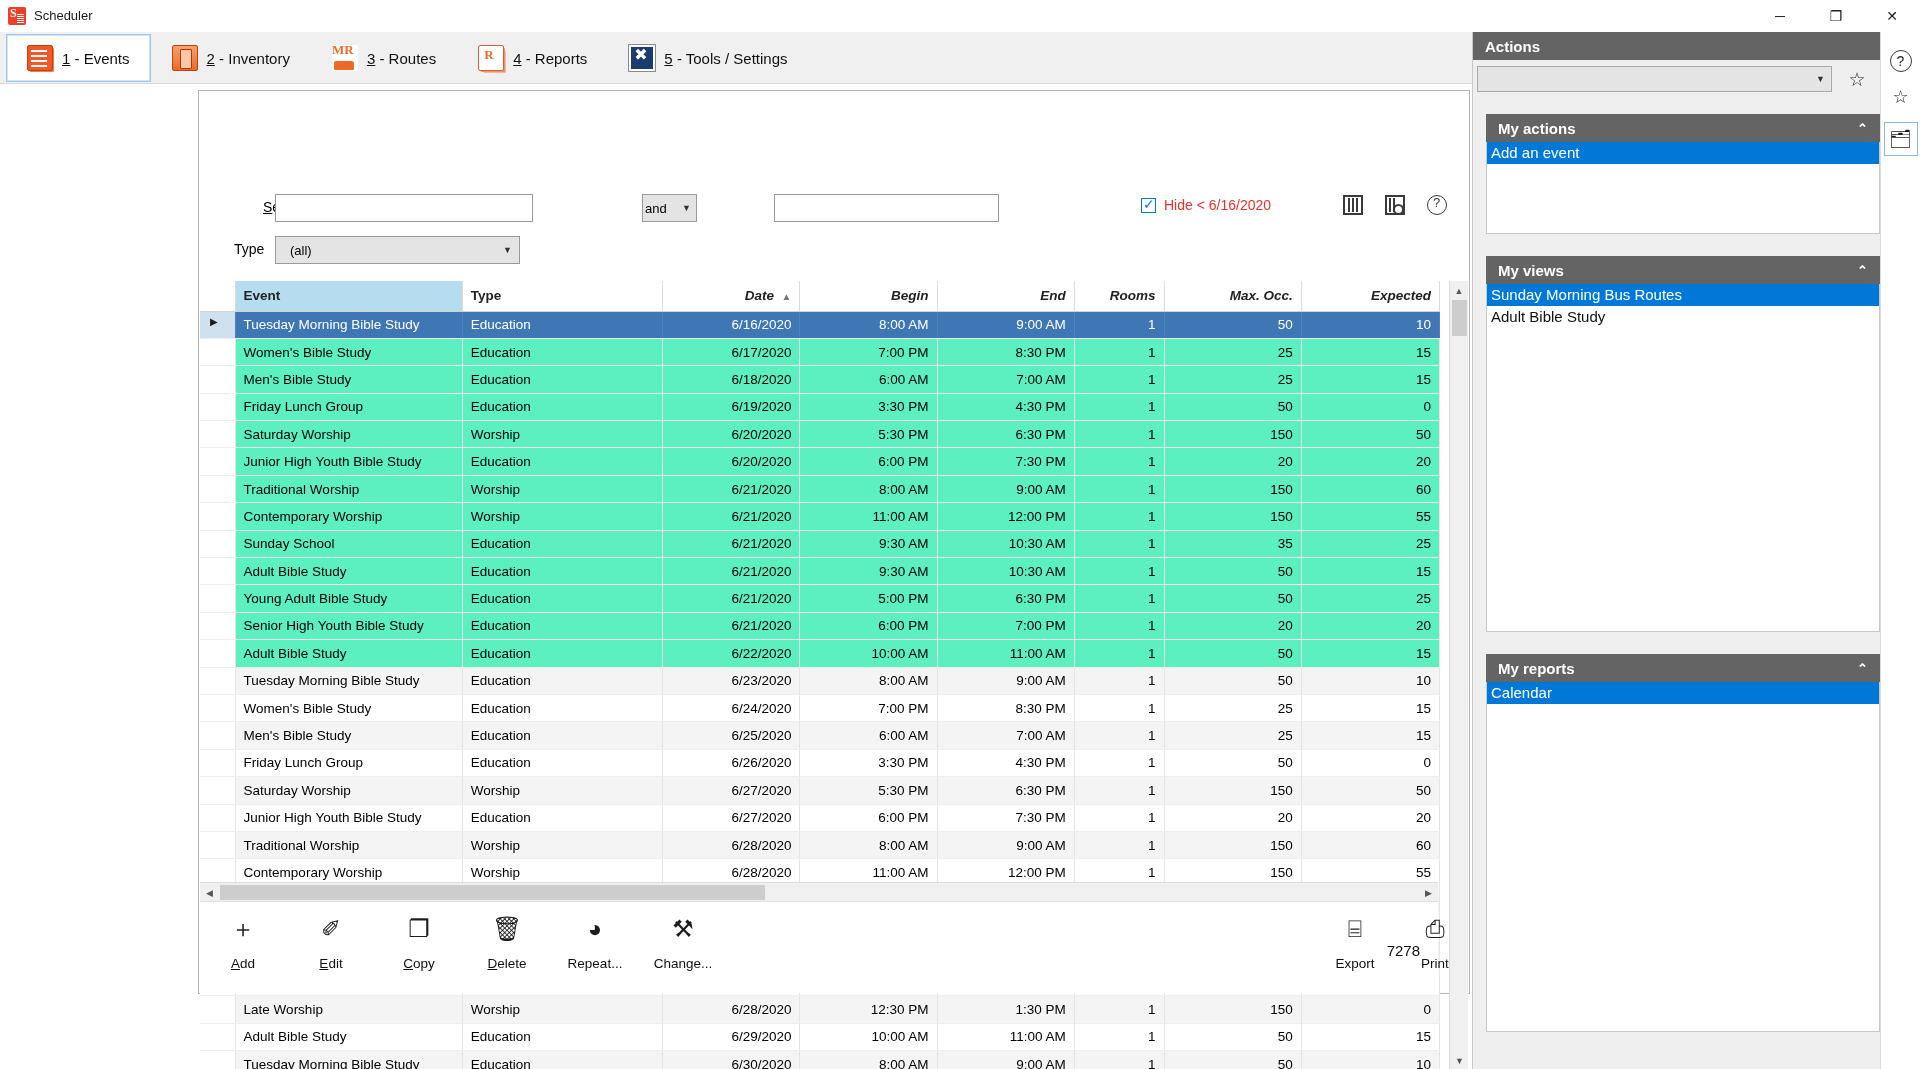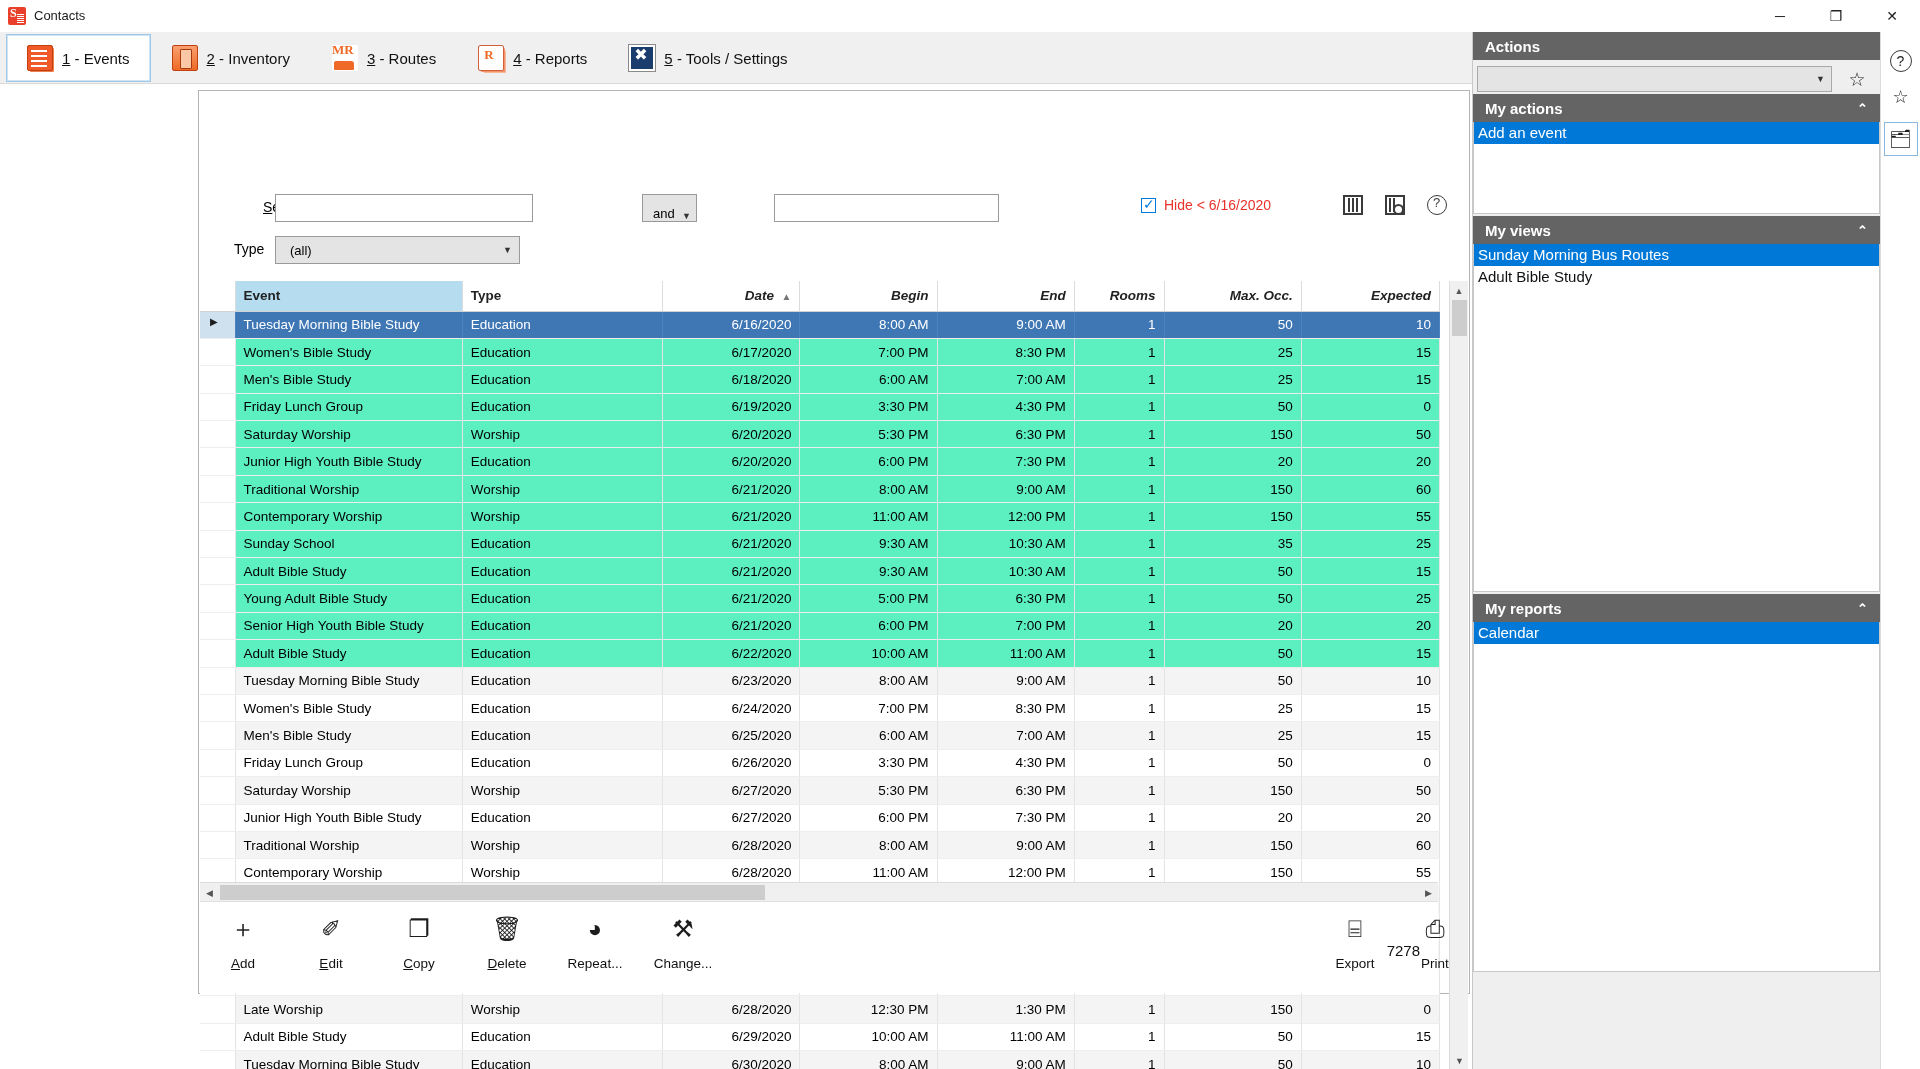--- a/index.html
+++ b/index.html
@@ -64,22 +64,22 @@
 
   
   .content { position:absolute; left:198px; top:90px; width:1272px; height:904px;
              background:#fff; border:1px solid #b4b4b4; }
   .lbl-search { position:absolute; left:24px; top:108px; font-size:14px;margin-left:40px; }
   .lbl-type   { position:absolute; left:35px; top:150px; font-size:14px; }
   .fld { position:absolute; border:1px solid #9a9a9a; background:#fff; height:28px; }
   #search1 { left:76px; top:103px; width:258px; }
   #search2 { left:575px; top:103px; width:225px; }
   .andsel { position:absolute; left:443px; top:103px; width:55px; height:28px;
-            background:#e4e4e4; border:1px solid #9a9a9a; display:flex; align-items:flex-end;
-            padding-left:10px; font-size:13px; }
+            background:#e4e4e4; border:1px solid #9a9a9a; display:flex; align-items:center;
+            padding-left:2px; font-size:13px; }
   .andsel .cv { margin-left:auto; margin-right:5px; font-size:9px; color:#333; }
   .typesel { position:absolute; left:76px; top:145px; width:245px; height:28px;
              background:#e4e4e4; border:1px solid #9a9a9a; display:flex; align-items:center;
              padding-left:14px; font-size:13px; }
   .typesel .cv { margin-left:auto; margin-right:7px; font-size:9px; color:#333; }
   .hidechk { position:absolute; left:942px; top:106px; display:flex; align-items:center; gap:8px; }
   .cbox { width:15px; height:15px; border:1px solid #0078d7; background:#fff; position:relative; }
   .cbox:after { content:"\2713"; position:absolute; left:1px; top:-3px; font-size:14px; color:#0078d7; }
   .hidechk .t { color:#e8322a; font-size:14px; }
   .hdricons { position:absolute; right:22px; top:104px; display:flex; gap:22px; align-items:center; }
@@ -143,21 +143,21 @@
   
   .rightpane { position:absolute; left:1472px; top:32px; width:408px; height:1037px;
                background:#efefef; border-left:1px solid #c8c8c8; }
   .rp-head { height:28px; background:#646464; color:#fff; display:flex; align-items:center;
              padding:0 12px; font-size:15px; font-weight:bold; }
   .rp-combo { margin:6px 8px 0 4px; height:26px; background:#e4e4e4; border:1px solid #a9a9a9;
               display:flex; align-items:center; }
   .rp-comborow { display:flex; align-items:center; padding-right:6px; }
   .rp-combo .cv { margin-left:auto; margin-right:6px; font-size:9px; color:#333; }
   .rp-star { width:34px; text-align:center; font-size:19px; color:#1c1c1c; margin-top:6px; }
-  .rp-section { margin-top:2px; }
+  .rp-section { margin-top:22px;padding-left:13px; }
   .rp-sechead { height:28px; background:#646464; color:#fff; display:flex; align-items:center;
                 padding:0 12px; font-size:15px; font-weight:bold; }
   .rp-sechead .chev { margin-left:auto; font-size:13px; }
   .rp-body { background:#fff; border:1px solid #c8c8c8; border-top:none; }
   .rp-item { height:22px; line-height:22px; padding:0 4px; font-size:15px; color:#111; }
   .rp-item.selected { background:#0078d7; color:#fff; }
 
   
   .rail { position:absolute; left:1880px; top:32px; width:40px; height:1037px; background:#fff;
           border-left:1px solid #dcdcdc; }
@@ -166,21 +166,21 @@
   .rail .ri.boxed { border:1px solid #8ab8de; }
   .rail .ri.circ { border:1.6px solid #3a3a3a; border-radius:50%; width:22px; height:22px; font-size:14px; }
 </style>
 </head>
 <body>
 
 <div class="app">
 
   <div class="titlebar">
     <div class="tb-icon"></div>
-    <div class="tb-title">Contacts</div>
+    <div class="tb-title">Scheduler</div>
     <div class="tb-buttons">
       <div class="tb-btn">─</div>
       <div class="tb-btn">❐</div>
       <div class="tb-btn close">✕</div>
     </div>
   </div>
 
   <div class="ribbon">
     <div class="rtab active">
       <div class="ric ic-events"></div>

